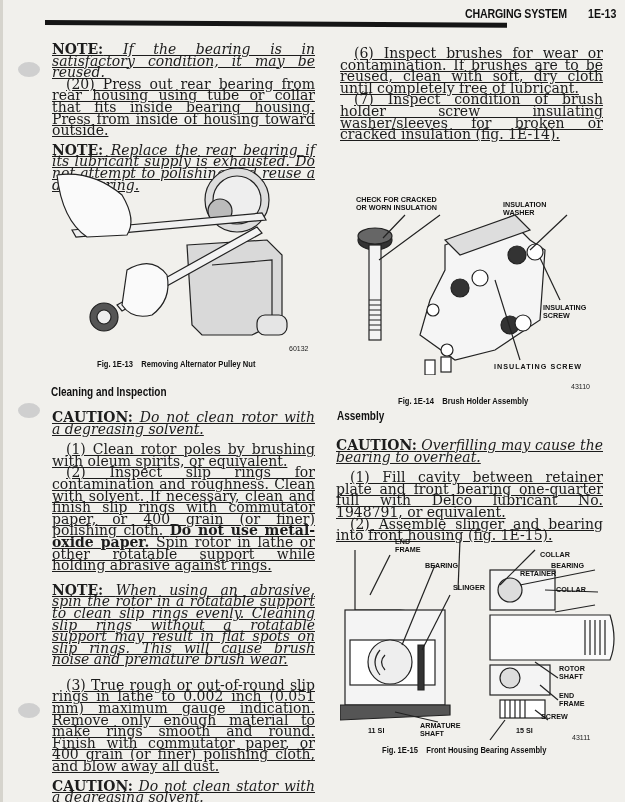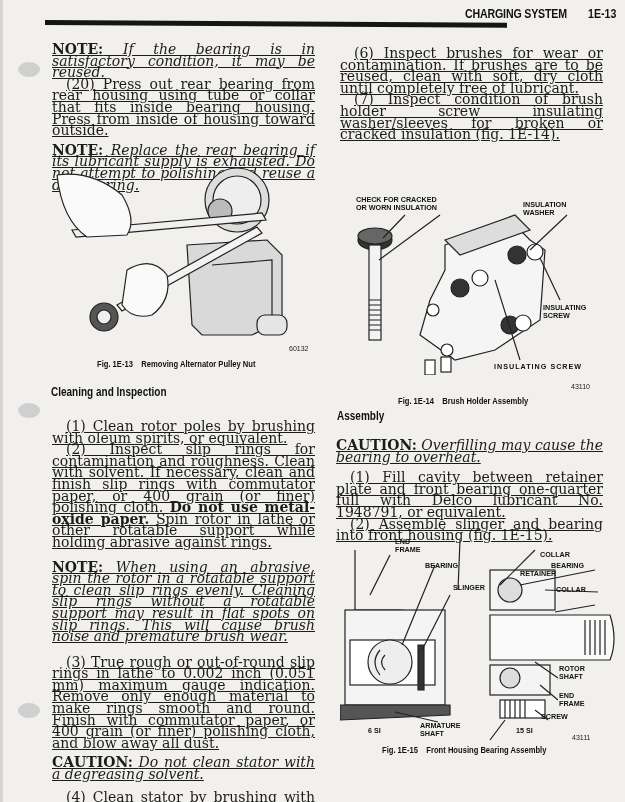--- a/index.html
+++ b/index.html
@@ -81,20 +81,21 @@
   </g>
 </svg>
 <div class="fig-id" style="left:289px;top:345px">60132</div>
 <div class="fig-caption" style="position:absolute;left:97px;top:358px">
   <span>Fig. 1E-13</span>&nbsp;&nbsp;&nbsp;&nbsp;<span>Removing Alternator Pulley Nut</span>
 </div>
 
 <div class="section-heading" style="position:absolute;left:51px;top:385px">Cleaning and Inspection</div>
 
 <div class="col col-left" style="top:412px;">
+  <p class="caution"><b>CAUTION:</b> <i>Do not clean rotor with a degreasing solvent.</i></p>
   <p class="indent" style="margin-top:9px">(1) Clean rotor poles by brushing with oleum spirits, or equivalent.</p>
   <p class="indent"><span>(2) Inspect slip rings for contamination and roughness. Clean with solvent. If necessary, clean and finish slip rings with commutator paper, or 400 grain (or finer) polishing cloth.</span> <b>Do not use metal-oxide paper.</b> <span>Spin rotor in lathe or other rotatable support while holding abrasive against rings.</span></p>
   <p class="note" style="margin-top:13px"><b>NOTE:</b> <i>When using an abrasive, spin the rotor in a rotatable support to clean slip rings evenly. Cleaning slip rings without a rotatable support may result in flat spots on slip rings. This will cause brush noise and premature brush wear.</i></p>
   <p class="indent" style="margin-top:14px">(3) True rough or out-of-round slip rings in lathe to 0.002 inch (0.051 mm) maximum gauge indication. Remove only enough material to make rings smooth and round. Finish with commutator paper, or 400 grain (or finer) polishing cloth, and blow away all dust.</p>
   <p class="caution" style="margin-top:8px"><b>CAUTION:</b> <i>Do not clean stator with a degreasing solvent.</i></p>
   <p class="indent" style="margin-top:11px">(4) Clean stator by brushing with oleum spirits, or equivalent.</p>
 </div>
 
 <div class="col col-right" style="top:48px;">
   <p class="indent">(6) Inspect brushes for wear or contamination. If brushes are to be reused, clean with soft, dry cloth until completely free of lubricant.</p>
@@ -125,21 +126,21 @@
     <rect x="96" y="157" width="10" height="15" fill="#fff"></rect>
 
     <path d="M60 15 L38 38 M95 15 L34 60"></path>
     <path d="M222 15 L185 50"></path>
     <path d="M215 100 L195 58"></path>
     <path d="M175 160 L150 80"></path>
   </g>
 </svg>
 <div class="callout" style="left:356px;top:196px;white-space:pre">CHECK FOR CRACKED
 OR WORN INSULATION</div>
-<div class="callout" style="left:523px;top:201px;white-space:pre">INSULATION
+<div class="callout" style="left:503px;top:201px;white-space:pre">INSULATION
 WASHER</div>
 <div class="callout" style="left:543px;top:304px;white-space:pre">INSULATING
 SCREW</div>
 <div class="callout" style="left:494px;top:363px;letter-spacing:1px">INSULATING SCREW</div>
 <div class="fig-id" style="left:571px;top:383px">43110</div>
 <div class="fig-caption" style="position:absolute;left:398px;top:395px">
   <span>Fig. 1E-14</span>&nbsp;&nbsp;&nbsp;&nbsp;<span>Brush Holder Assembly</span>
 </div>
 
 <div class="section-heading" style="position:absolute;left:337px;top:409px">Assembly</div>
@@ -189,21 +190,21 @@
     <path d="M218 160 L200 145"></path>
     <path d="M208 180 L195 170"></path>
   </g>
 </svg>
 <div class="callout" style="left:395px;top:538px;white-space:pre">END
 FRAME</div>
 <div class="callout" style="left:425px;top:562px">BEARING</div>
 <div class="callout" style="left:453px;top:584px">SLINGER</div>
 <div class="callout" style="left:420px;top:722px;white-space:pre">ARMATURE
 SHAFT</div>
-<div class="callout" style="left:368px;top:727px">6 SI</div>
+<div class="callout" style="left:368px;top:727px">11 SI</div>
 <div class="callout" style="left:520px;top:570px">RETAINER</div>
 <div class="callout" style="left:540px;top:551px">COLLAR</div>
 <div class="callout" style="left:551px;top:562px">BEARING</div>
 <div class="callout" style="left:556px;top:586px">COLLAR</div>
 <div class="callout" style="left:559px;top:665px;white-space:pre">ROTOR
 SHAFT</div>
 <div class="callout" style="left:559px;top:692px;white-space:pre">END
 FRAME</div>
 <div class="callout" style="left:541px;top:713px">SCREW</div>
 <div class="callout" style="left:516px;top:727px">15 SI</div>

